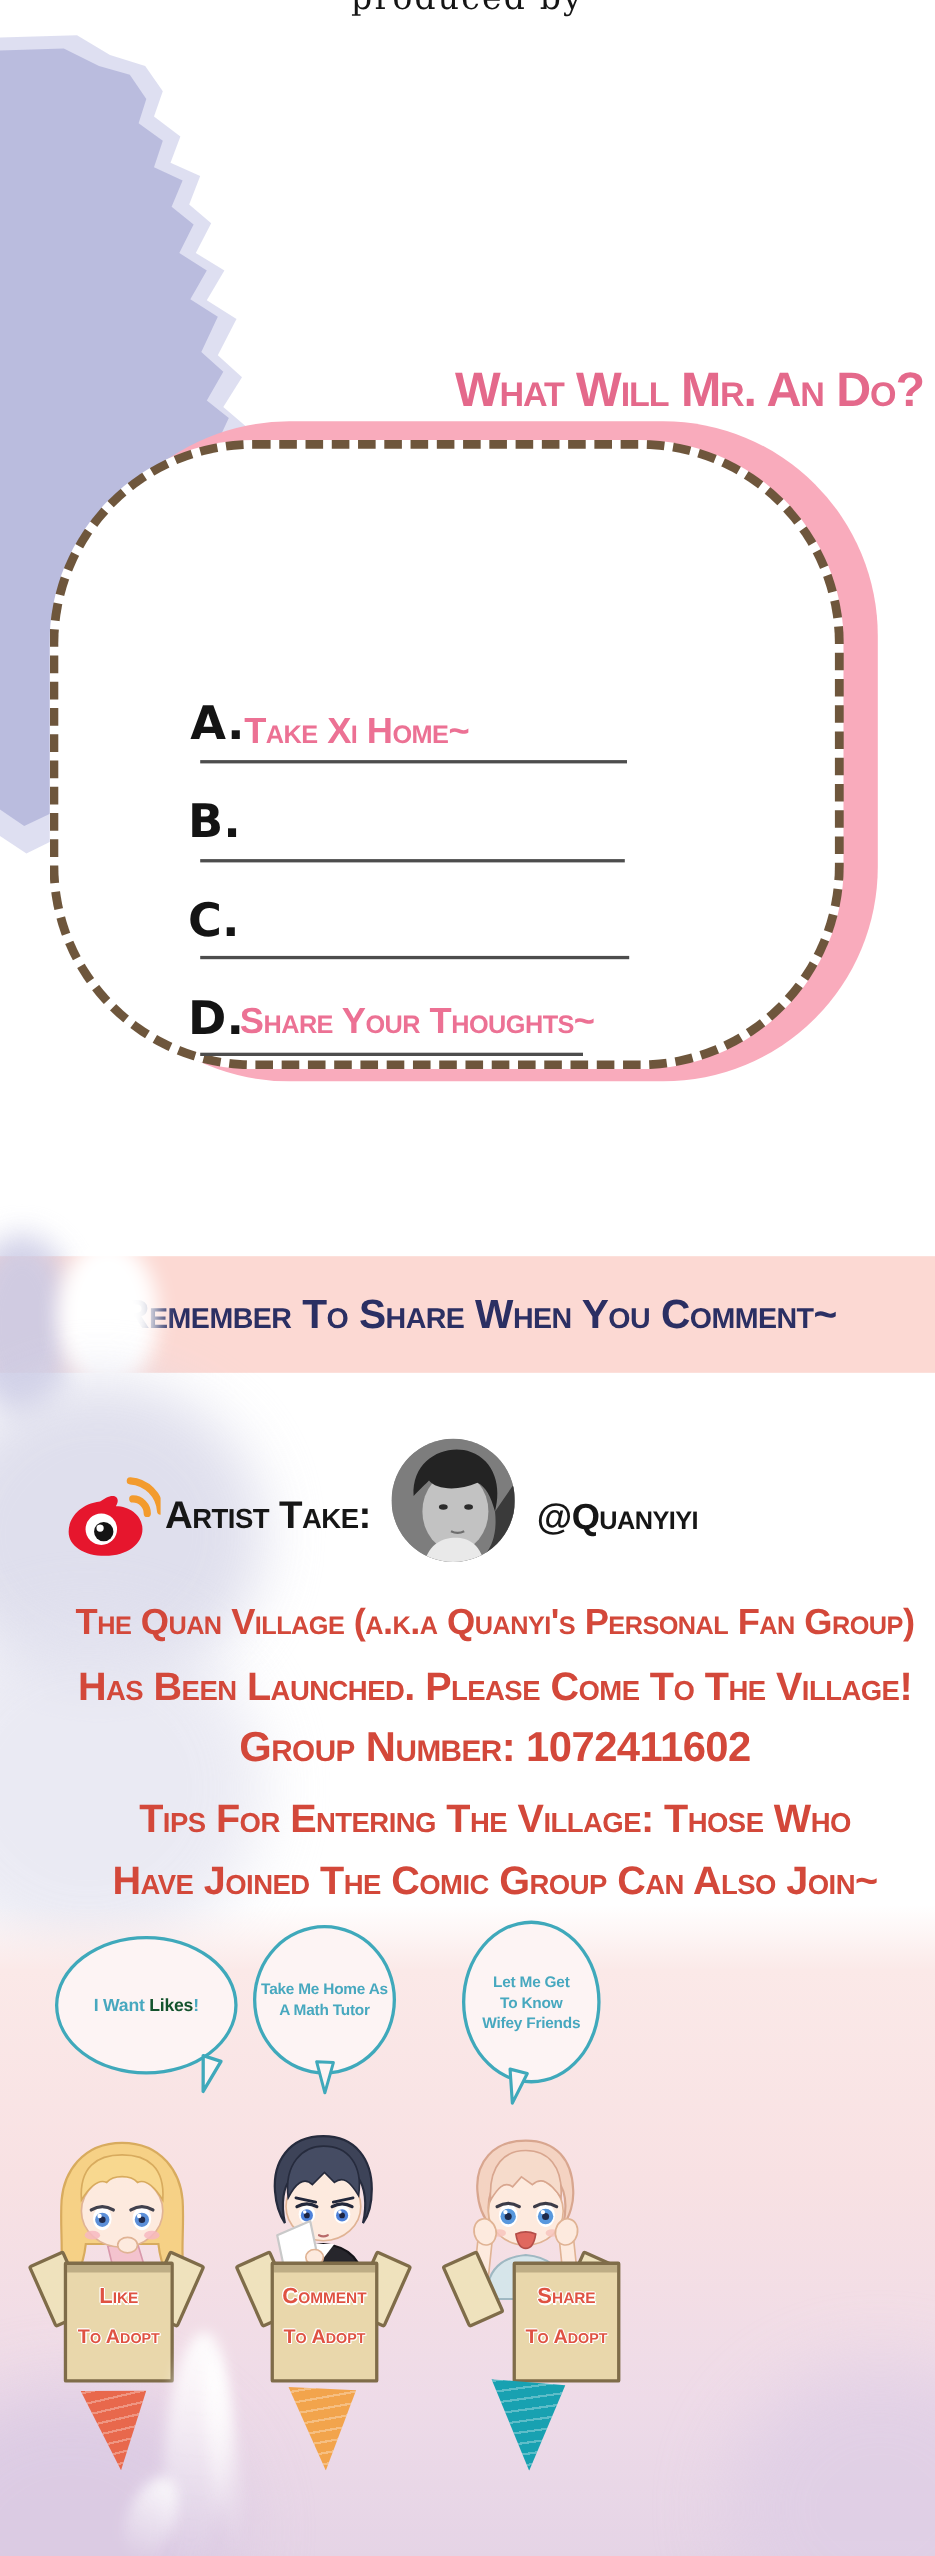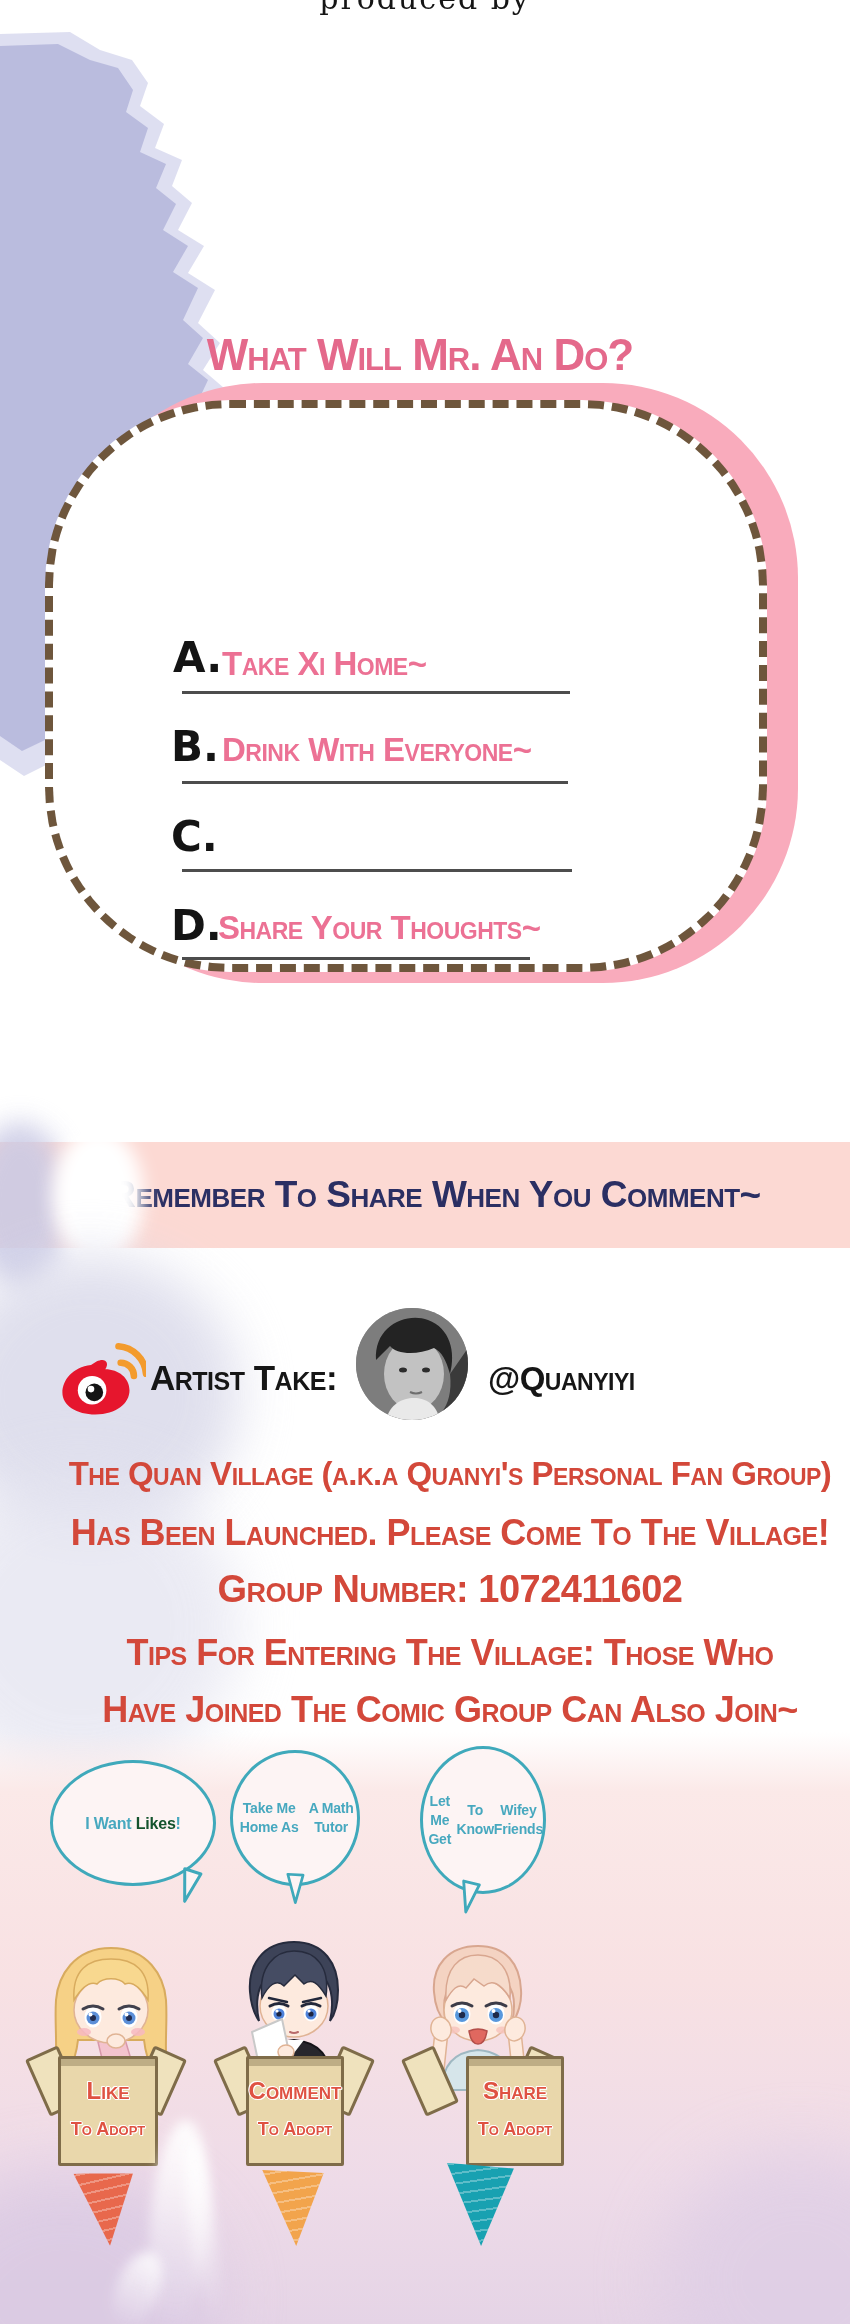--- a/index.html
+++ b/index.html
@@ -21,21 +21,21 @@
   .bl{left:-90px;top:2170px;width:310px;height:260px;background:#d9c9e3;filter:blur(32px);opacity:.8;}
   .br{left:660px;top:2150px;width:280px;height:260px;background:#ddcde5;filter:blur(32px);opacity:.7;}
 
   
   .qa-pill{left:205px;top:120px;width:306px;height:114px;background:#f8b2aa;border-radius:60px;
            box-shadow:0 0 12px 8px rgba(248,178,170,.55);
            display:flex;align-items:center;justify-content:center;}
   .qa-pill span{font-size:55px;font-weight:bold;color:#191919;letter-spacing:2px;}
 
   
-  .heading{left:0;top:330px;width:840px;text-align:center;font-size:44px;font-weight:bold;
+  .heading{left:0;top:330px;width:840px;text-align:right;font-size:44px;font-weight:bold;
            letter-spacing:-1px;color:#e4698b;}
 
   
   .bubble-shadow{left:68px;top:383px;width:730px;height:600px;background:#f9abbc;border-radius:195px;}
   .bubble-white{left:45px;top:400px;width:706px;height:556px;background:#ffffff;
                 border:8px dashed #6e563c;border-radius:185px;}
   .opt-letter{font-size:42px;font-weight:600;color:#141414;font-family:"DejaVu Sans",sans-serif;}
   .opt-text{font-size:33px;font-weight:bold;letter-spacing:-.5px;color:#ec7194;}
   .opt-line{position:absolute;height:3px;background:#4d4d4d;}
 
@@ -51,35 +51,35 @@
 
   
   .red-line{left:25px;width:850px;text-align:center;font-weight:bold;color:#d3483a;letter-spacing:-.5px;}
 
   
   .bottom-bg{left:0;top:1732px;width:850px;height:592px;
      background:linear-gradient(180deg, rgba(252,240,238,0) 0%, #fbe9e8 10%, #f8e1e3 42%, #eedbe8 76%, #e5d4e6 100%);}
 
   
   .sp{position:absolute;border:3px solid #3fa9bb;border-radius:50%;background:#fdf4f4;
-      display:flex;flex-direction:row;align-items:center;justify-content:center;text-align:center;}
+      display:flex;flex-direction:column;justify-content:center;text-align:center;}
   .sp div{font-size:14px;font-weight:bold;color:#47a8bf;line-height:19px;letter-spacing:-.2px;}
   .sp .big{font-size:16px;}
   .sp .hl{color:#14532d;}
   .tail{position:absolute;}
 
   
   .box{position:absolute;width:120px;height:120px;}
   .box-face{position:absolute;left:12px;top:8px;width:94px;height:104px;background:#e9d7ab;
             border:3px solid #7f6c49;border-radius:2px;box-shadow:inset 0 7px 0 rgba(93,76,48,.30);
             display:flex;flex-direction:column;align-items:center;}
   .flap{position:absolute;top:2px;width:30px;height:56px;background:#efe2bd;border:3px solid #7f6c49;border-radius:3px;}
   .flap-l{left:-10px;transform:rotate(-24deg);}
   .flap-r{right:-10px;transform:rotate(24deg);}
-  .box-action{margin-top:18px;font-size:24px;font-weight:bold;color:#df5242;
+  .box-action{margin-top:18px;font-size:20px;font-weight:bold;color:#df5242;
      text-shadow:-1px 0 #fff,1px 0 #fff,0 -1px #fff,0 1px #fff,1px 1px #fff,-1px -1px #fff;}
   .box-caption{margin-top:14px;font-size:18px;font-weight:bold;color:#df5242;
      text-shadow:-1px 0 #fff,1px 0 #fff,0 -1px #fff,0 1px #fff,1px 1px #fff,-1px -1px #fff;}
 
   
   .tri{position:absolute;clip-path:polygon(2% 0%,98% 4%,55% 100%);
        background-image:repeating-linear-gradient(-10deg, rgba(255,255,255,.30) 0 2px, rgba(255,255,255,0) 2px 10px);}
   .tri1{left:74px;top:2172px;width:62px;height:74px;background-color:#e8684c;transform:rotate(-3deg);}
   .tri2{left:261px;top:2170px;width:64px;height:76px;background-color:#f2a44c;}
   .tri3{left:444px;top:2164px;width:70px;height:82px;background-color:#18a1b1;transform:rotate(2deg);}
@@ -106,21 +106,20 @@
   <div class="abs heading sc">What Will Mr. An Do?</div>
 
   <div class="abs bubble-shadow"></div>
   <div class="abs bubble-white"></div>
 
   <div class="abs opt-letter" style="left:173px;top:633px;">A.</div>
   <div class="abs opt-text sc" style="left:222px;top:645px;text-align:center;">Take Xi Home~</div>
   <div class="opt-line" style="left:182px;top:691px;width:388px;"></div>
 
   <div class="abs opt-letter" style="left:171px;top:722px;">B.</div>
-  <div class="abs opt-text sc" style="left:222px;top:731px;">Drink With Everyone~</div>
   <div class="opt-line" style="left:182px;top:781px;width:386px;"></div>
 
   <div class="abs opt-letter" style="left:171px;top:812px;">C.</div>
   <div class="opt-line" style="left:182px;top:869px;width:390px;"></div>
 
   <div class="abs opt-letter" style="left:171px;top:901px;">D.</div>
   <div class="abs opt-text sc" style="left:218px;top:909px;">Share Your Thoughts~</div>
   <div class="opt-line" style="left:182px;top:957px;width:348px;"></div>
 
   <div class="abs banner"></div>

